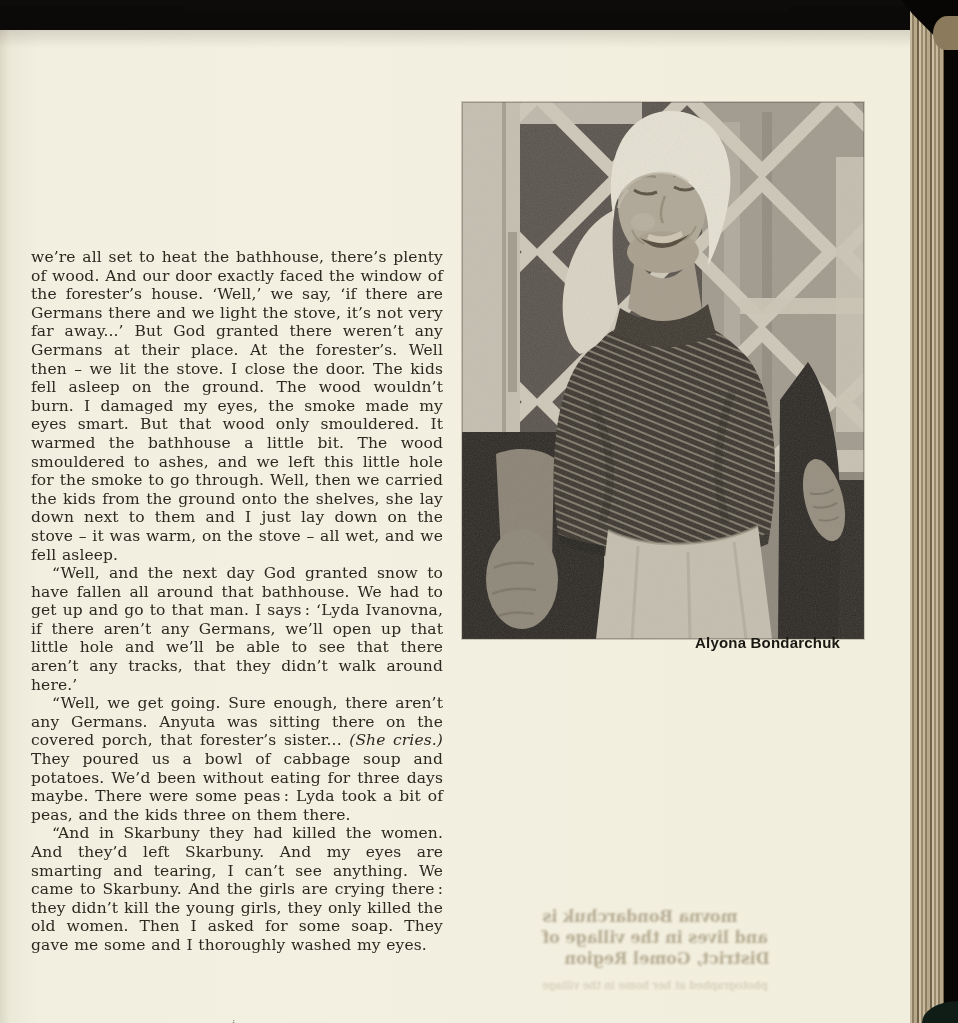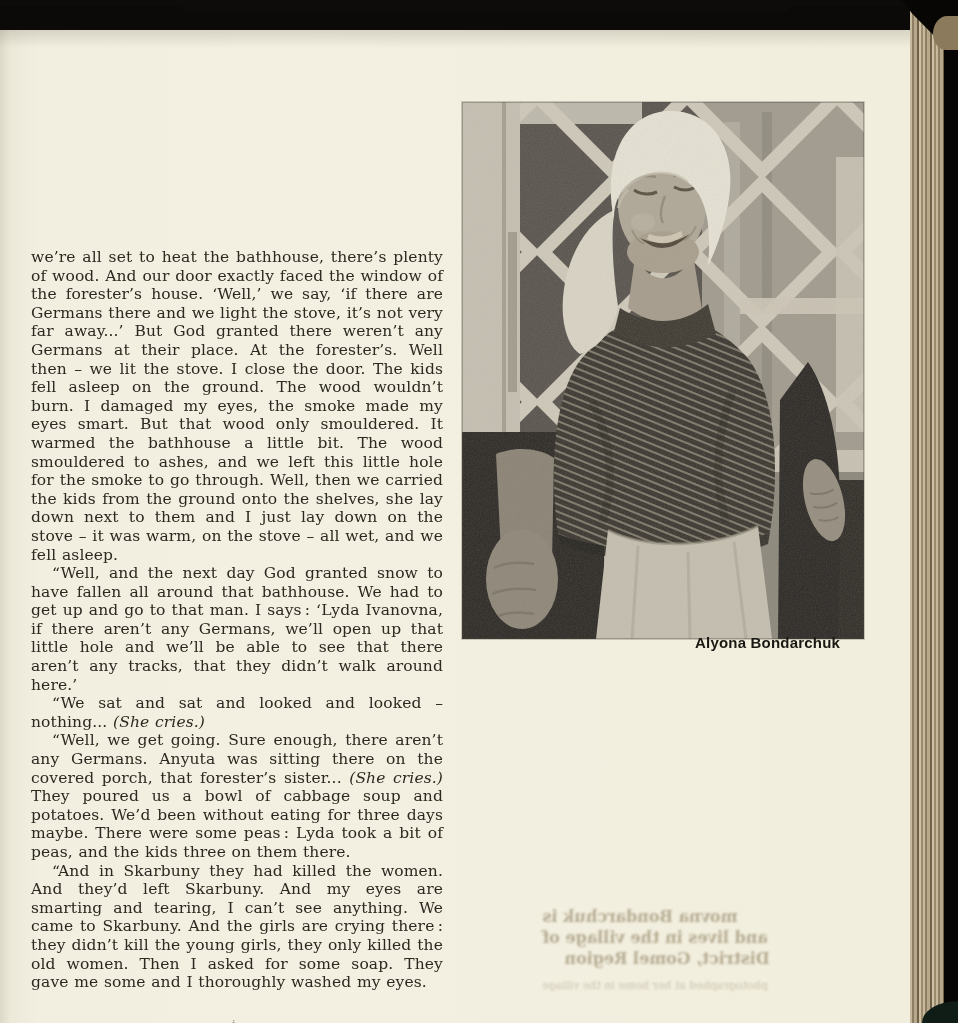--- a/index.html
+++ b/index.html
@@ -85,21 +85,20 @@
 </head>
 <body>
 
 <div class="scene">
 
   <div class="page">
 
     <div class="textcol" id="text-col">
         <p><span>we’re all set to heat the bathhouse, there’s plenty of wood. And our door exactly faced the window of the forester’s house. ‘Well,’ we say, ‘if there are Germans there and we light the stove, it’s not very far away...’ But God granted there weren’t any Germans at their place. At the forester’s. Well then – we lit the stove. I close the door. The kids fell asleep on the ground. The wood wouldn’t burn. I damaged my eyes, the smoke made my eyes smart. But that wood only smouldered. It warmed the bathhouse a little bit. The wood smouldered to ashes, and we left this little hole for the smoke to go through. Well, then we carried the kids from the ground onto the shelves, she lay down next to them and I just lay down on the stove – it was warm, on the stove – all wet, and we fell asleep.</span></p>
         <p class="indent"><span>“Well, and the next day God granted snow to have fallen all around that bathhouse. We had to get up and go to that man. I says : ‘Lyda Ivanovna, if there aren’t any Germans, we’ll open up that little hole and we’ll be able to see that there aren’t any tracks, that they didn’t walk around here.’</span></p>
-        <p class="indent"><span>“We sat and sat and looked and looked – nothing... </span><i>(She cries.)</i></p>
         <p class="indent"><span>“Well, we get going. Sure enough, there aren’t any Germans. Anyuta was sitting there on the covered porch, that forester’s sister... </span><i>(She cries.)</i><span> They poured us a bowl of cabbage soup and potatoes. We’d been without eating for three days maybe. There were some peas : Lyda took a bit of peas, and the kids three on them there.</span></p>
         <p class="indent"><span>“And in Skarbuny they had killed the women. And they’d left Skarbuny. And my eyes are smarting and tearing, I can’t see anything. We came to Skarbuny. And the girls are crying there : they didn’t kill the young girls, they only killed the old women. Then I asked for some soap. They gave me some and I thoroughly washed my eyes.</span></p>
       </div>
 
     <figure class="photo" aria-label="Black-and-white photograph of a smiling woman in a white headscarf, dark pin-striped jacket and light apron, standing in front of a diamond-lattice trellis">
       <svg viewBox="0 0 402 537" width="402" height="537">
         <defs>
           <pattern id="pinstripe" width="7" height="7" patternUnits="userSpaceOnUse" patternTransform="rotate(112)">
             <rect width="7" height="7" fill="#35312a"></rect>
             <rect width="2" height="7" fill="#7e786a"></rect>

